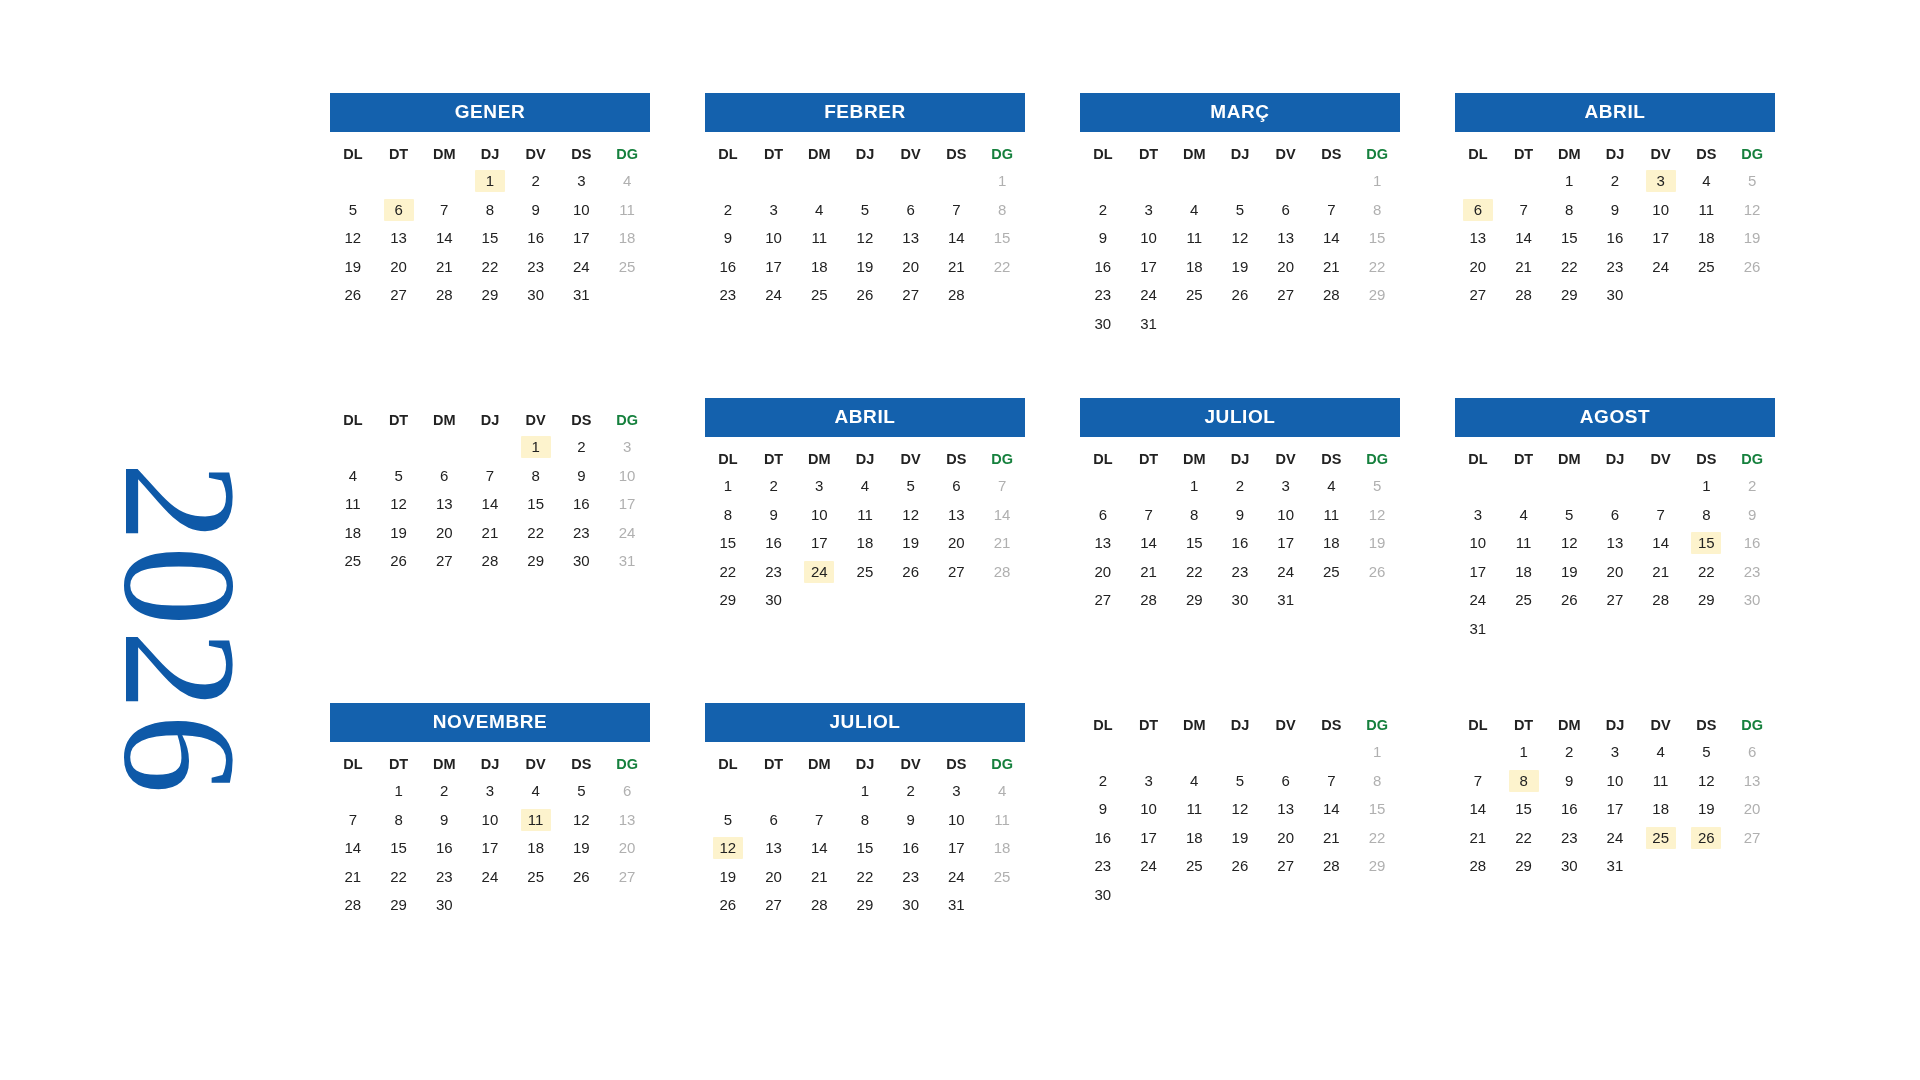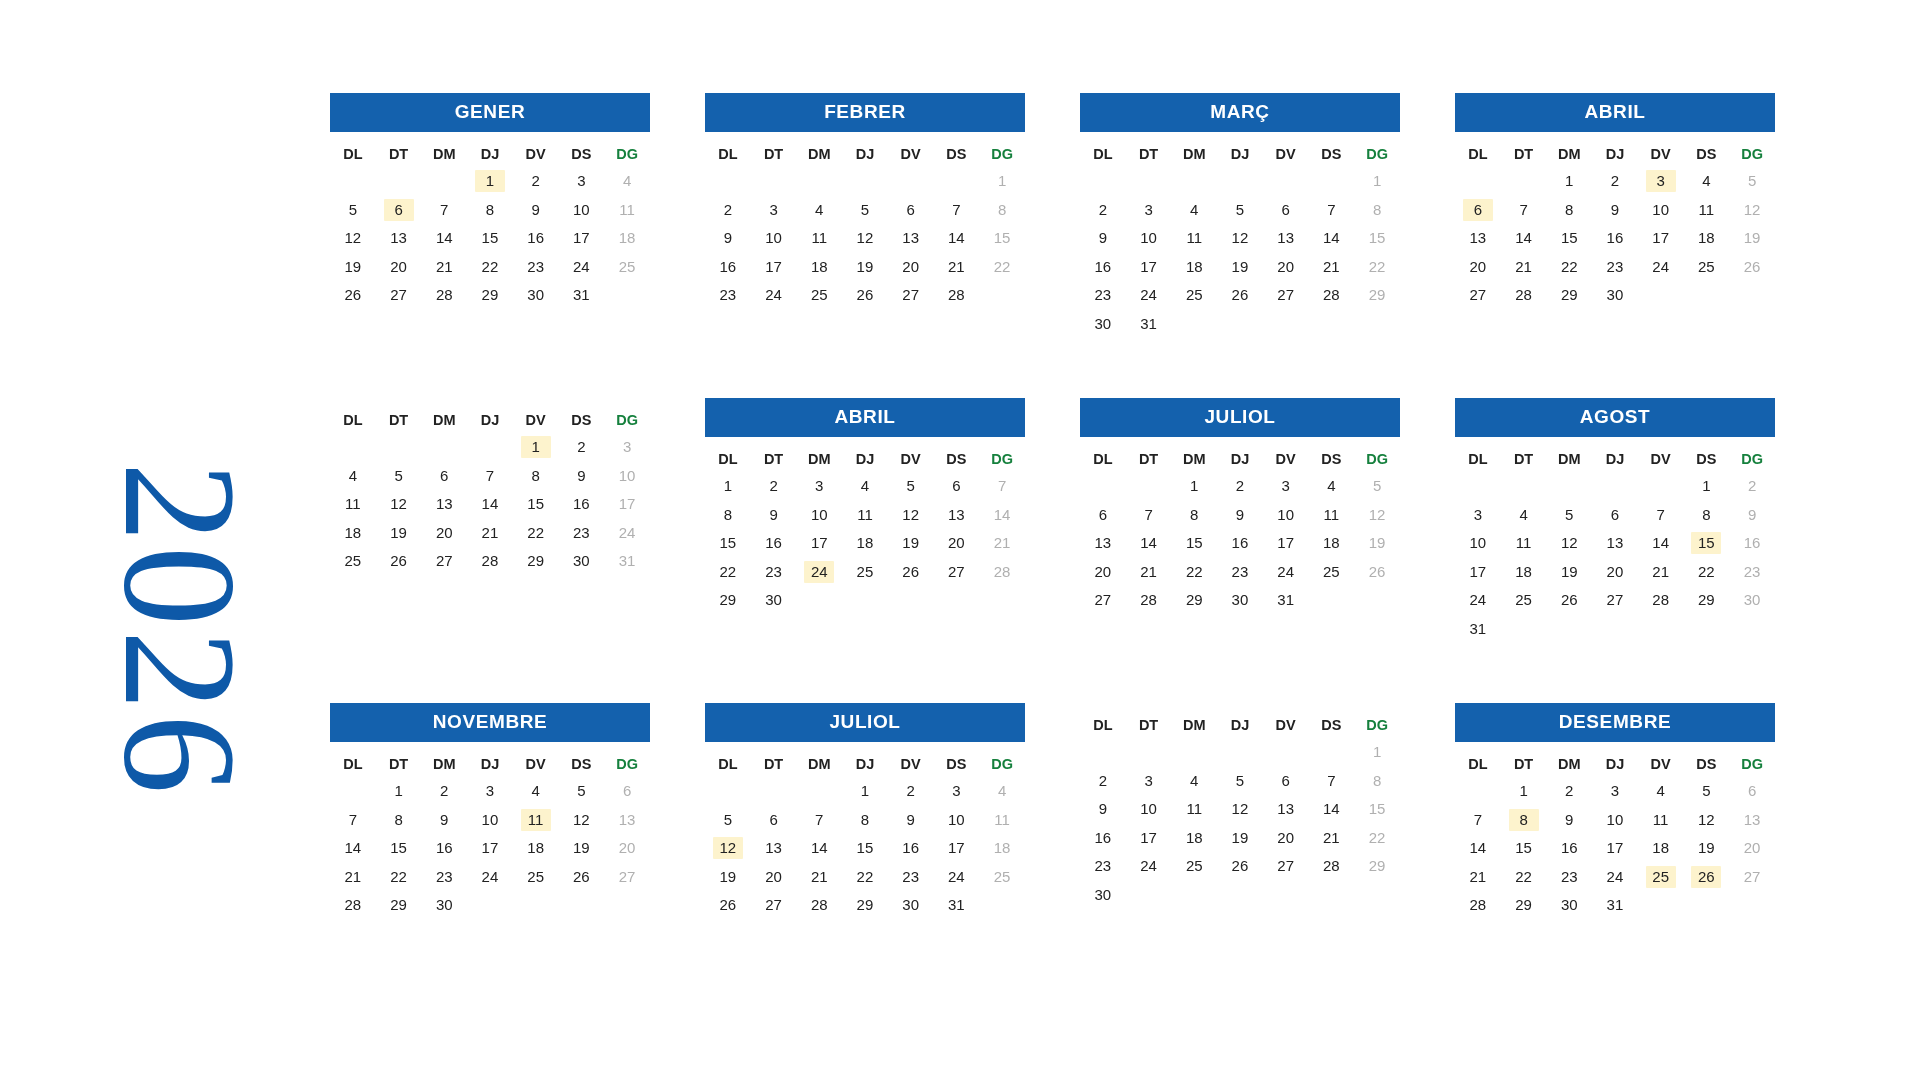--- a/index.html
+++ b/index.html
@@ -832,21 +832,20 @@
               <td class="empty"><span class="cell"></span></td>
               <td class="empty"><span class="cell"></span></td>
               <td class="empty"><span class="cell"></span></td>
               <td class="empty"><span class="cell"></span></td>
               <td class="sunday empty"><span class="cell"></span></td>
             </tr>
           </tbody>
         </table>
       </div>
       <div class="month">
-        <div class="month-title">DESEMBRE</div>
         <table class="month-table">
           <thead>
             <tr>
               <th>DL</th>
               <th>DT</th>
               <th>DM</th>
               <th>DJ</th>
               <th>DV</th>
               <th>DS</th>
               <th class="weekend-head">DG</th>

